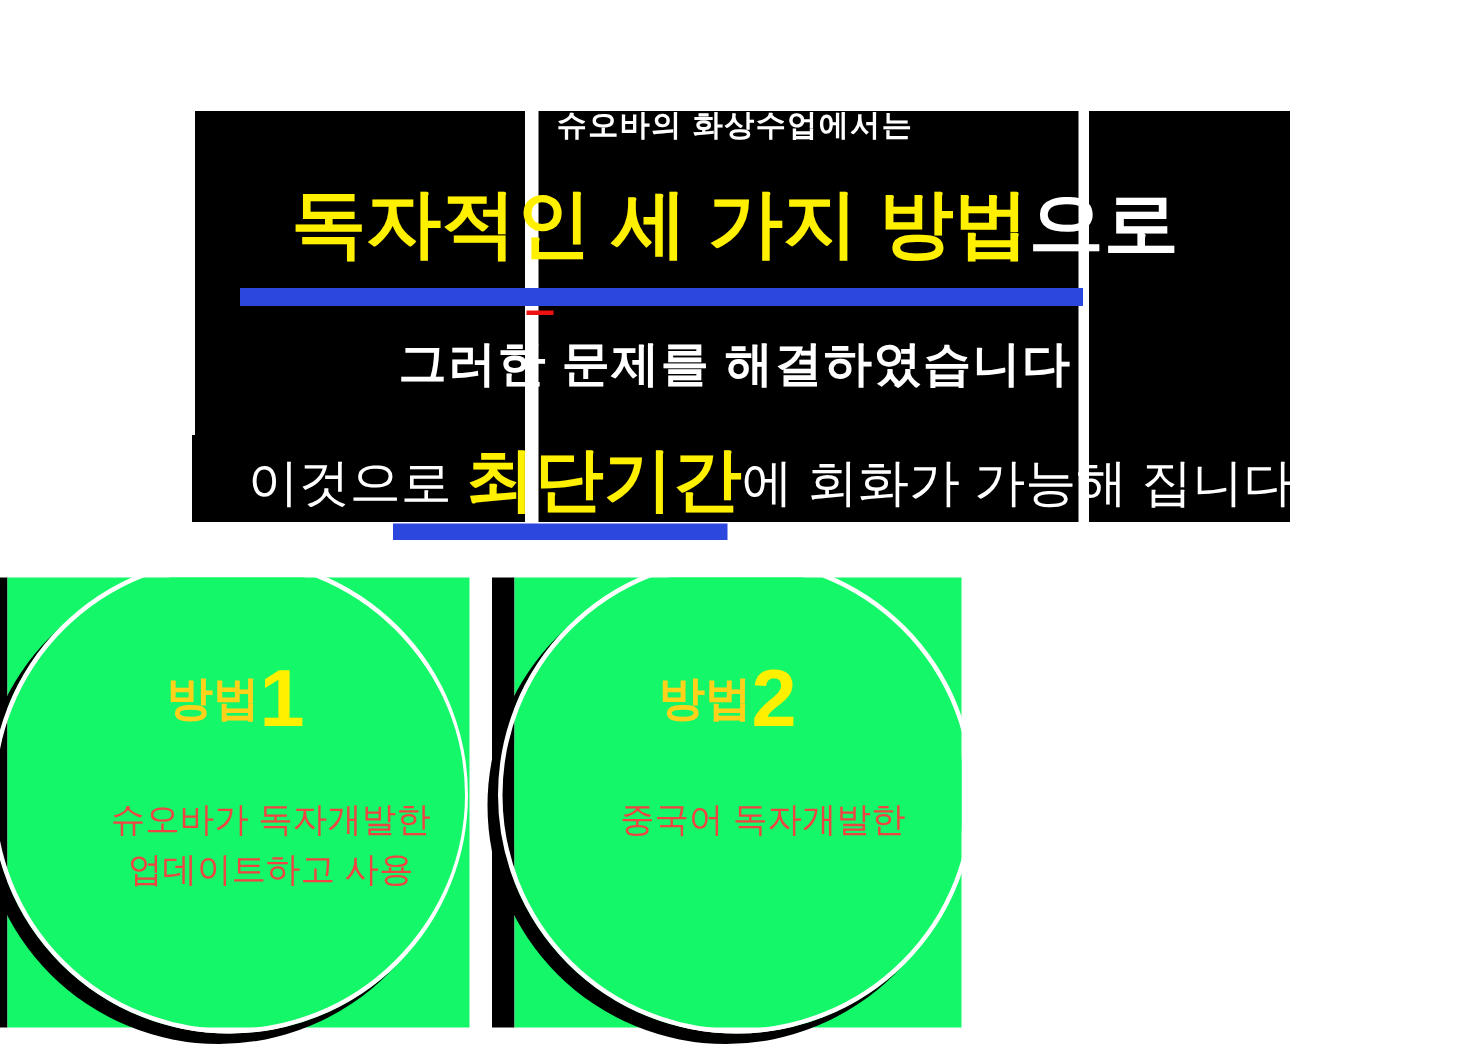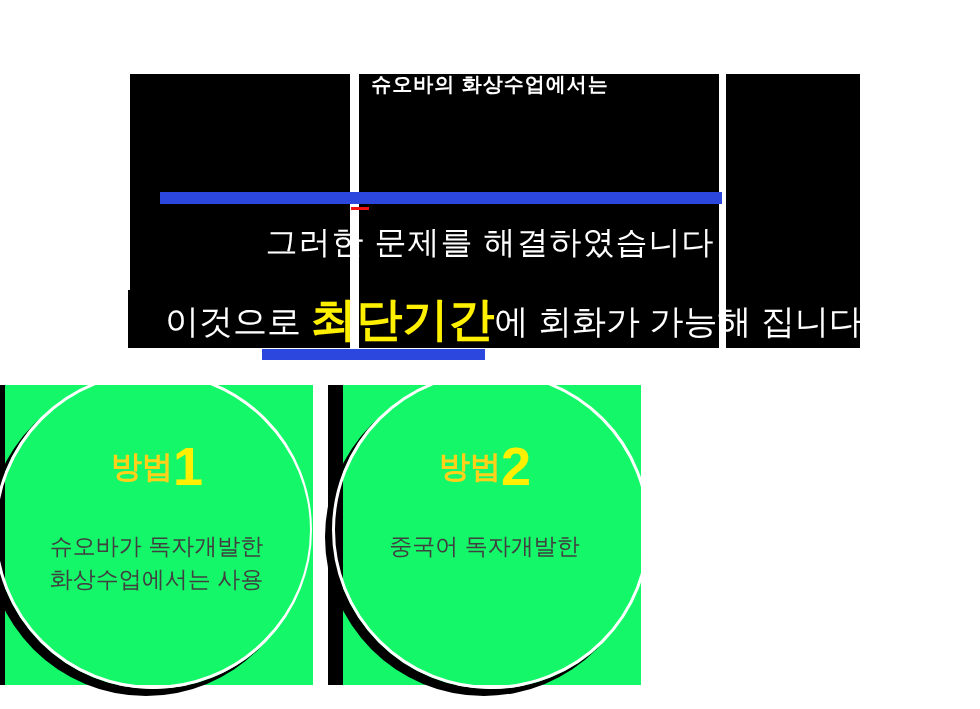--- a/index.html
+++ b/index.html
@@ -79,21 +79,21 @@
     top: 124px;
     font-size: 50px;
     font-weight: 700;
     letter-spacing: 0px;
   }
   #hdr-line-2 .hl { color: #fff000; }
   #hdr-line-3 {
     top: 226px;
     font-size: 32px;
     letter-spacing: 1px;
-    font-weight: 400;
+    font-weight: 700;
   }
   #hdr-line-4 {
     top: 296px;
     font-size: 34px;
     font-weight: 500;
     letter-spacing: 0px;
     margin-left: 24px;
   }
   #hdr-line-4 .hl {
     color: #fff000;
@@ -207,41 +207,43 @@
     color: #fff000;
     font-size: 54px;
     font-weight: 700;
     vertical-align: -8px;
     letter-spacing: -1px;
   }
   .card-body {
     position: absolute;
     top: 145px;
     width: 313px;
-    color: #404040;
+    color: #ef4444;
     font-size: 23px;
     font-weight: 500;
     line-height: 1.45;
+    padding-left: 24px;
   }
   .card-body div { white-space: nowrap; }
 </style>
 </head>
 <body>
 
 <div id="header-block">
 
   <div class="black-panel" id="black-panel-main"></div>
   <div class="black-panel" id="black-panel-bottom"></div>
 
   <div class="seam" id="seam-left"></div>
   <div class="seam" id="seam-right"></div>
   <div id="red-tick"></div>
 
   <div class="hdr-line" id="hdr-line-1">슈오바의 화상수업에서는</div>
 
+  <div class="hdr-line" id="hdr-line-2"><span class="hl">독자적인 세 가지 방법</span><span>으로</span></div>
 
   <div class="blue-rule" id="blue-rule-top"></div>
 
   <div class="hdr-line" id="hdr-line-3">그러한 문제를 해결하였습니다</div>
 
   <div class="hdr-line" id="hdr-line-4"><span>이것으로 </span><span class="hl">최단기간</span><span>에 회화가 가능해 집니다</span></div>
 
   <div class="blue-rule" id="blue-rule-bottom"></div>
 </div>
 
@@ -249,21 +251,21 @@
 
   <div class="card" id="card-1">
     <div class="card-edge"></div>
     <div class="card-green"></div>
     <div class="card-circle"></div>
     <div class="card-green-top"></div>
     <div class="card-content">
       <div class="card-heading"><span>방법</span><span class="num">1</span></div>
       <div class="card-body">
         <div>슈오바가 독자개발한</div>
-        <div>화상수업에서는 사용</div>
+        <div>업데이트하고 사용</div>
       </div>
     </div>
   </div>
 
   <div class="card" id="card-2">
     <div class="card-edge"></div>
     <div class="card-green"></div>
     <div class="card-circle"></div>
     <div class="card-green-top"></div>
     <div class="card-content">

